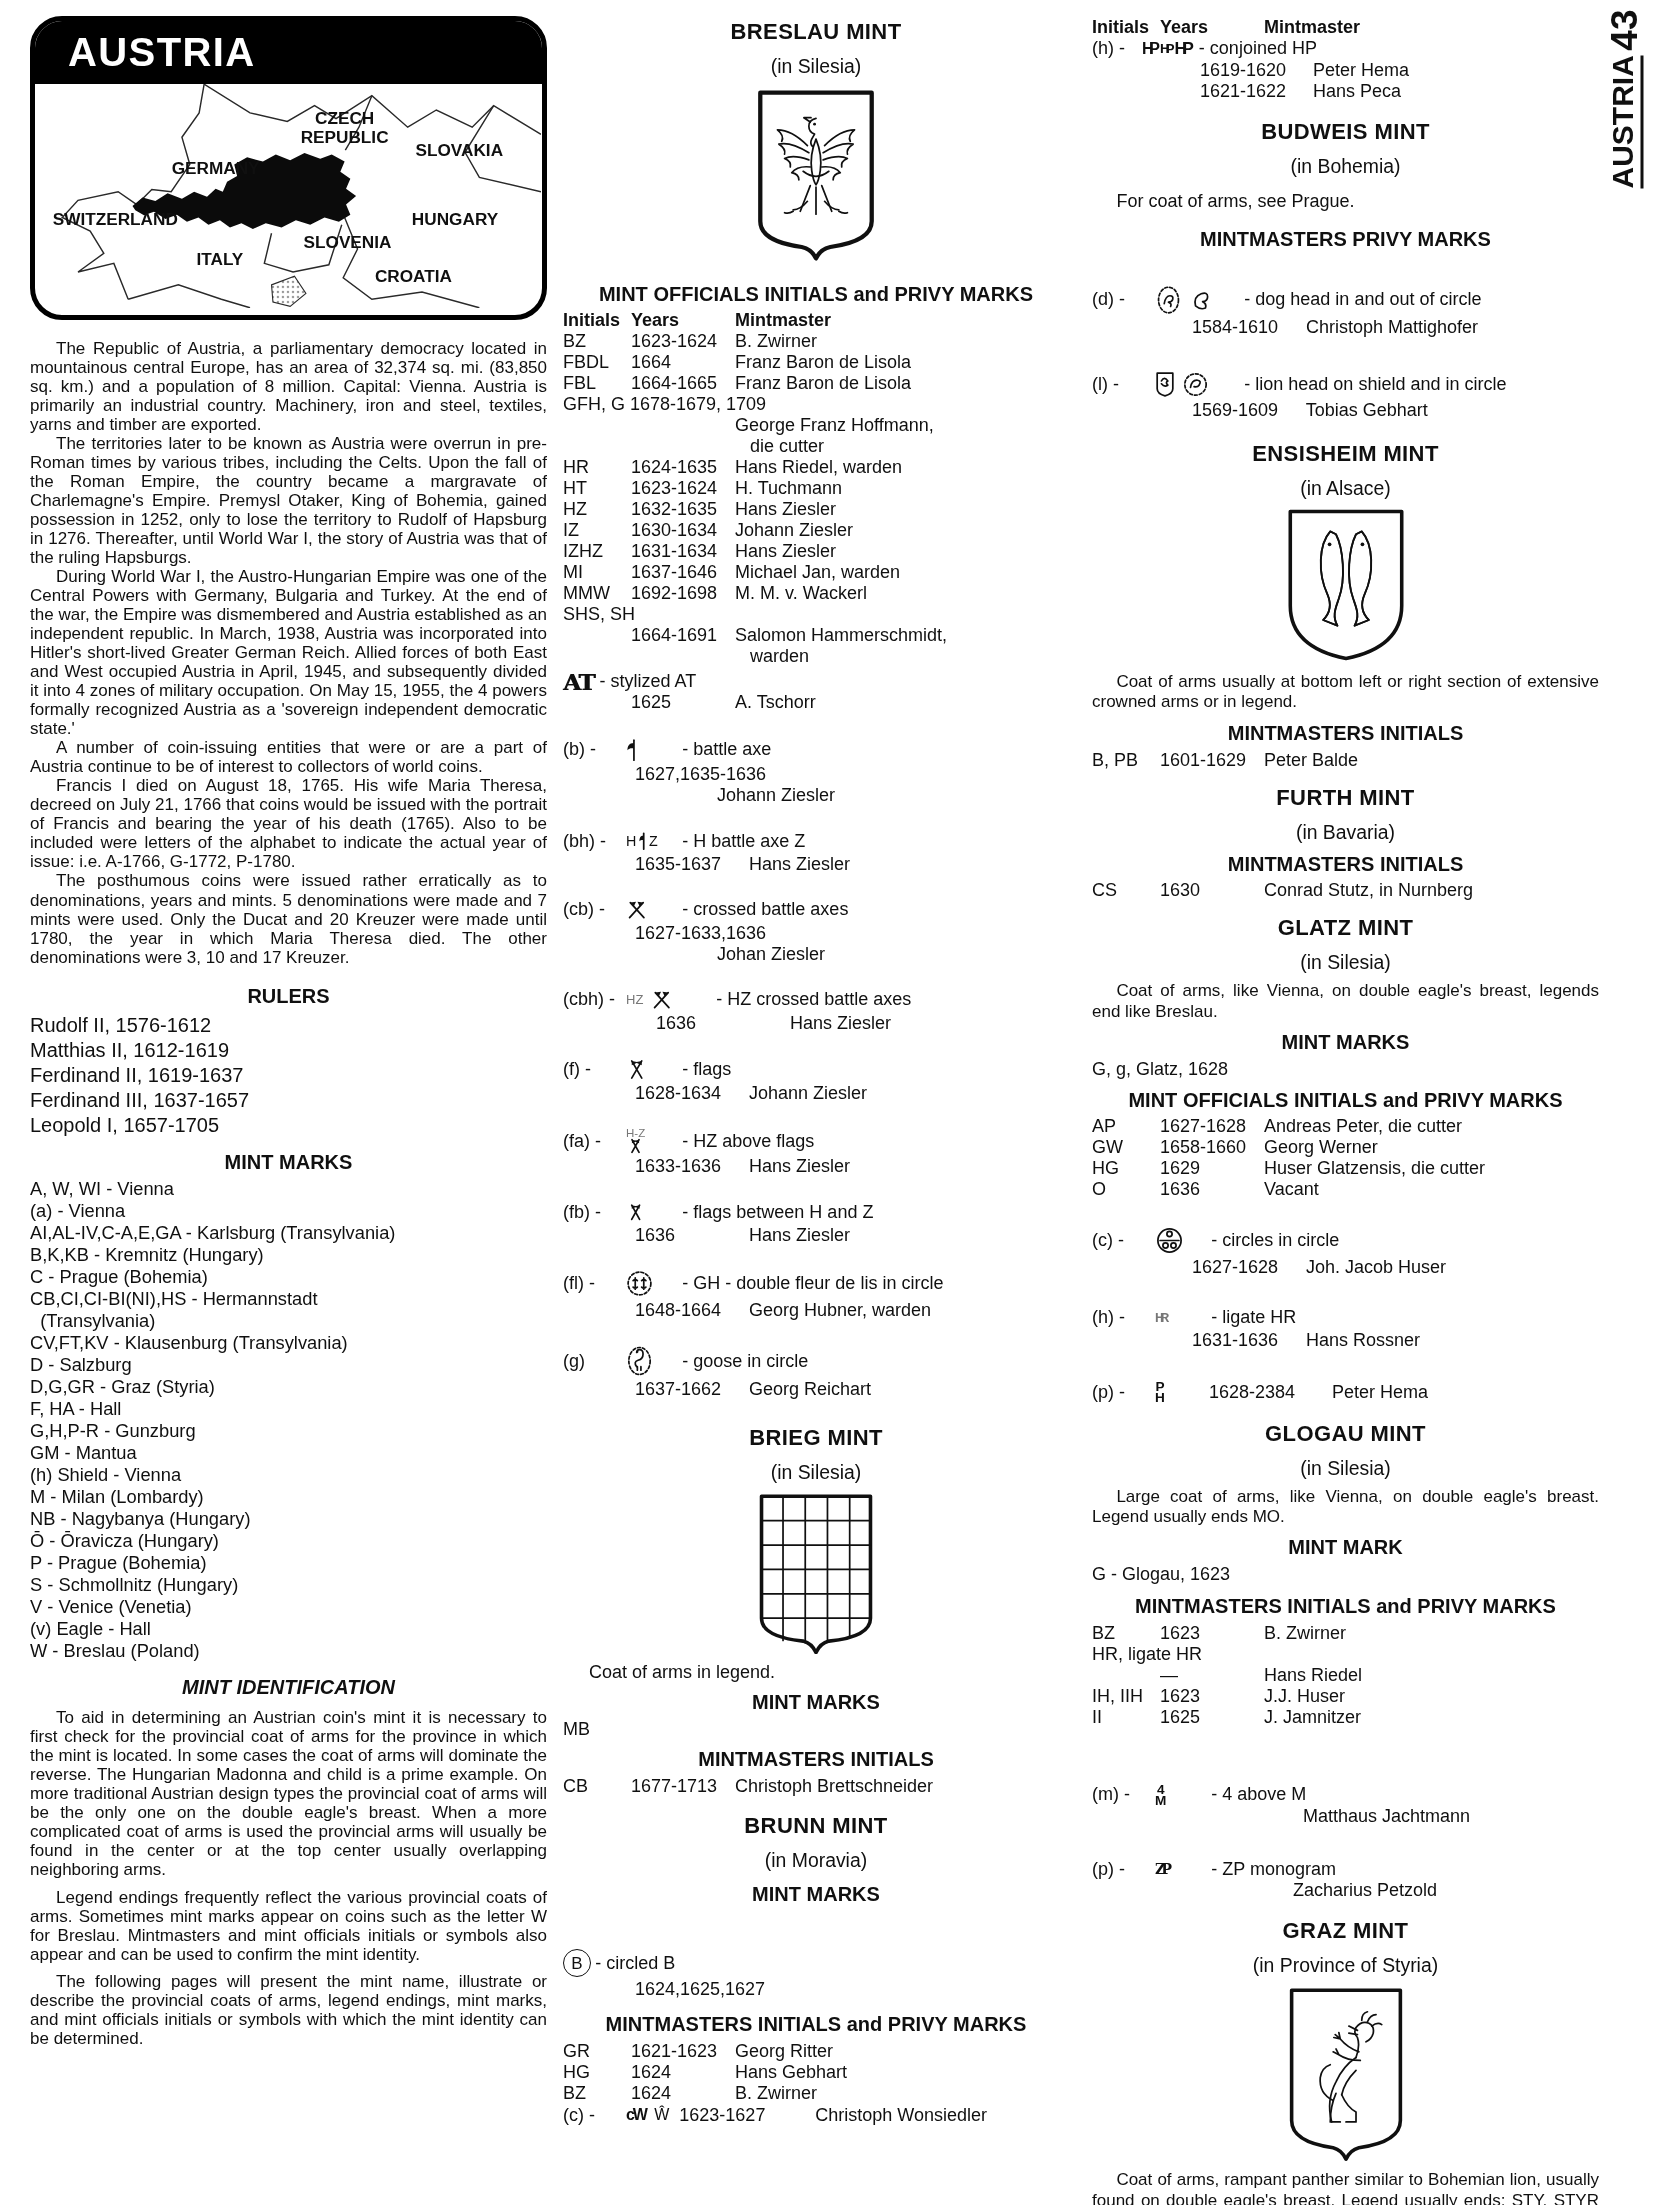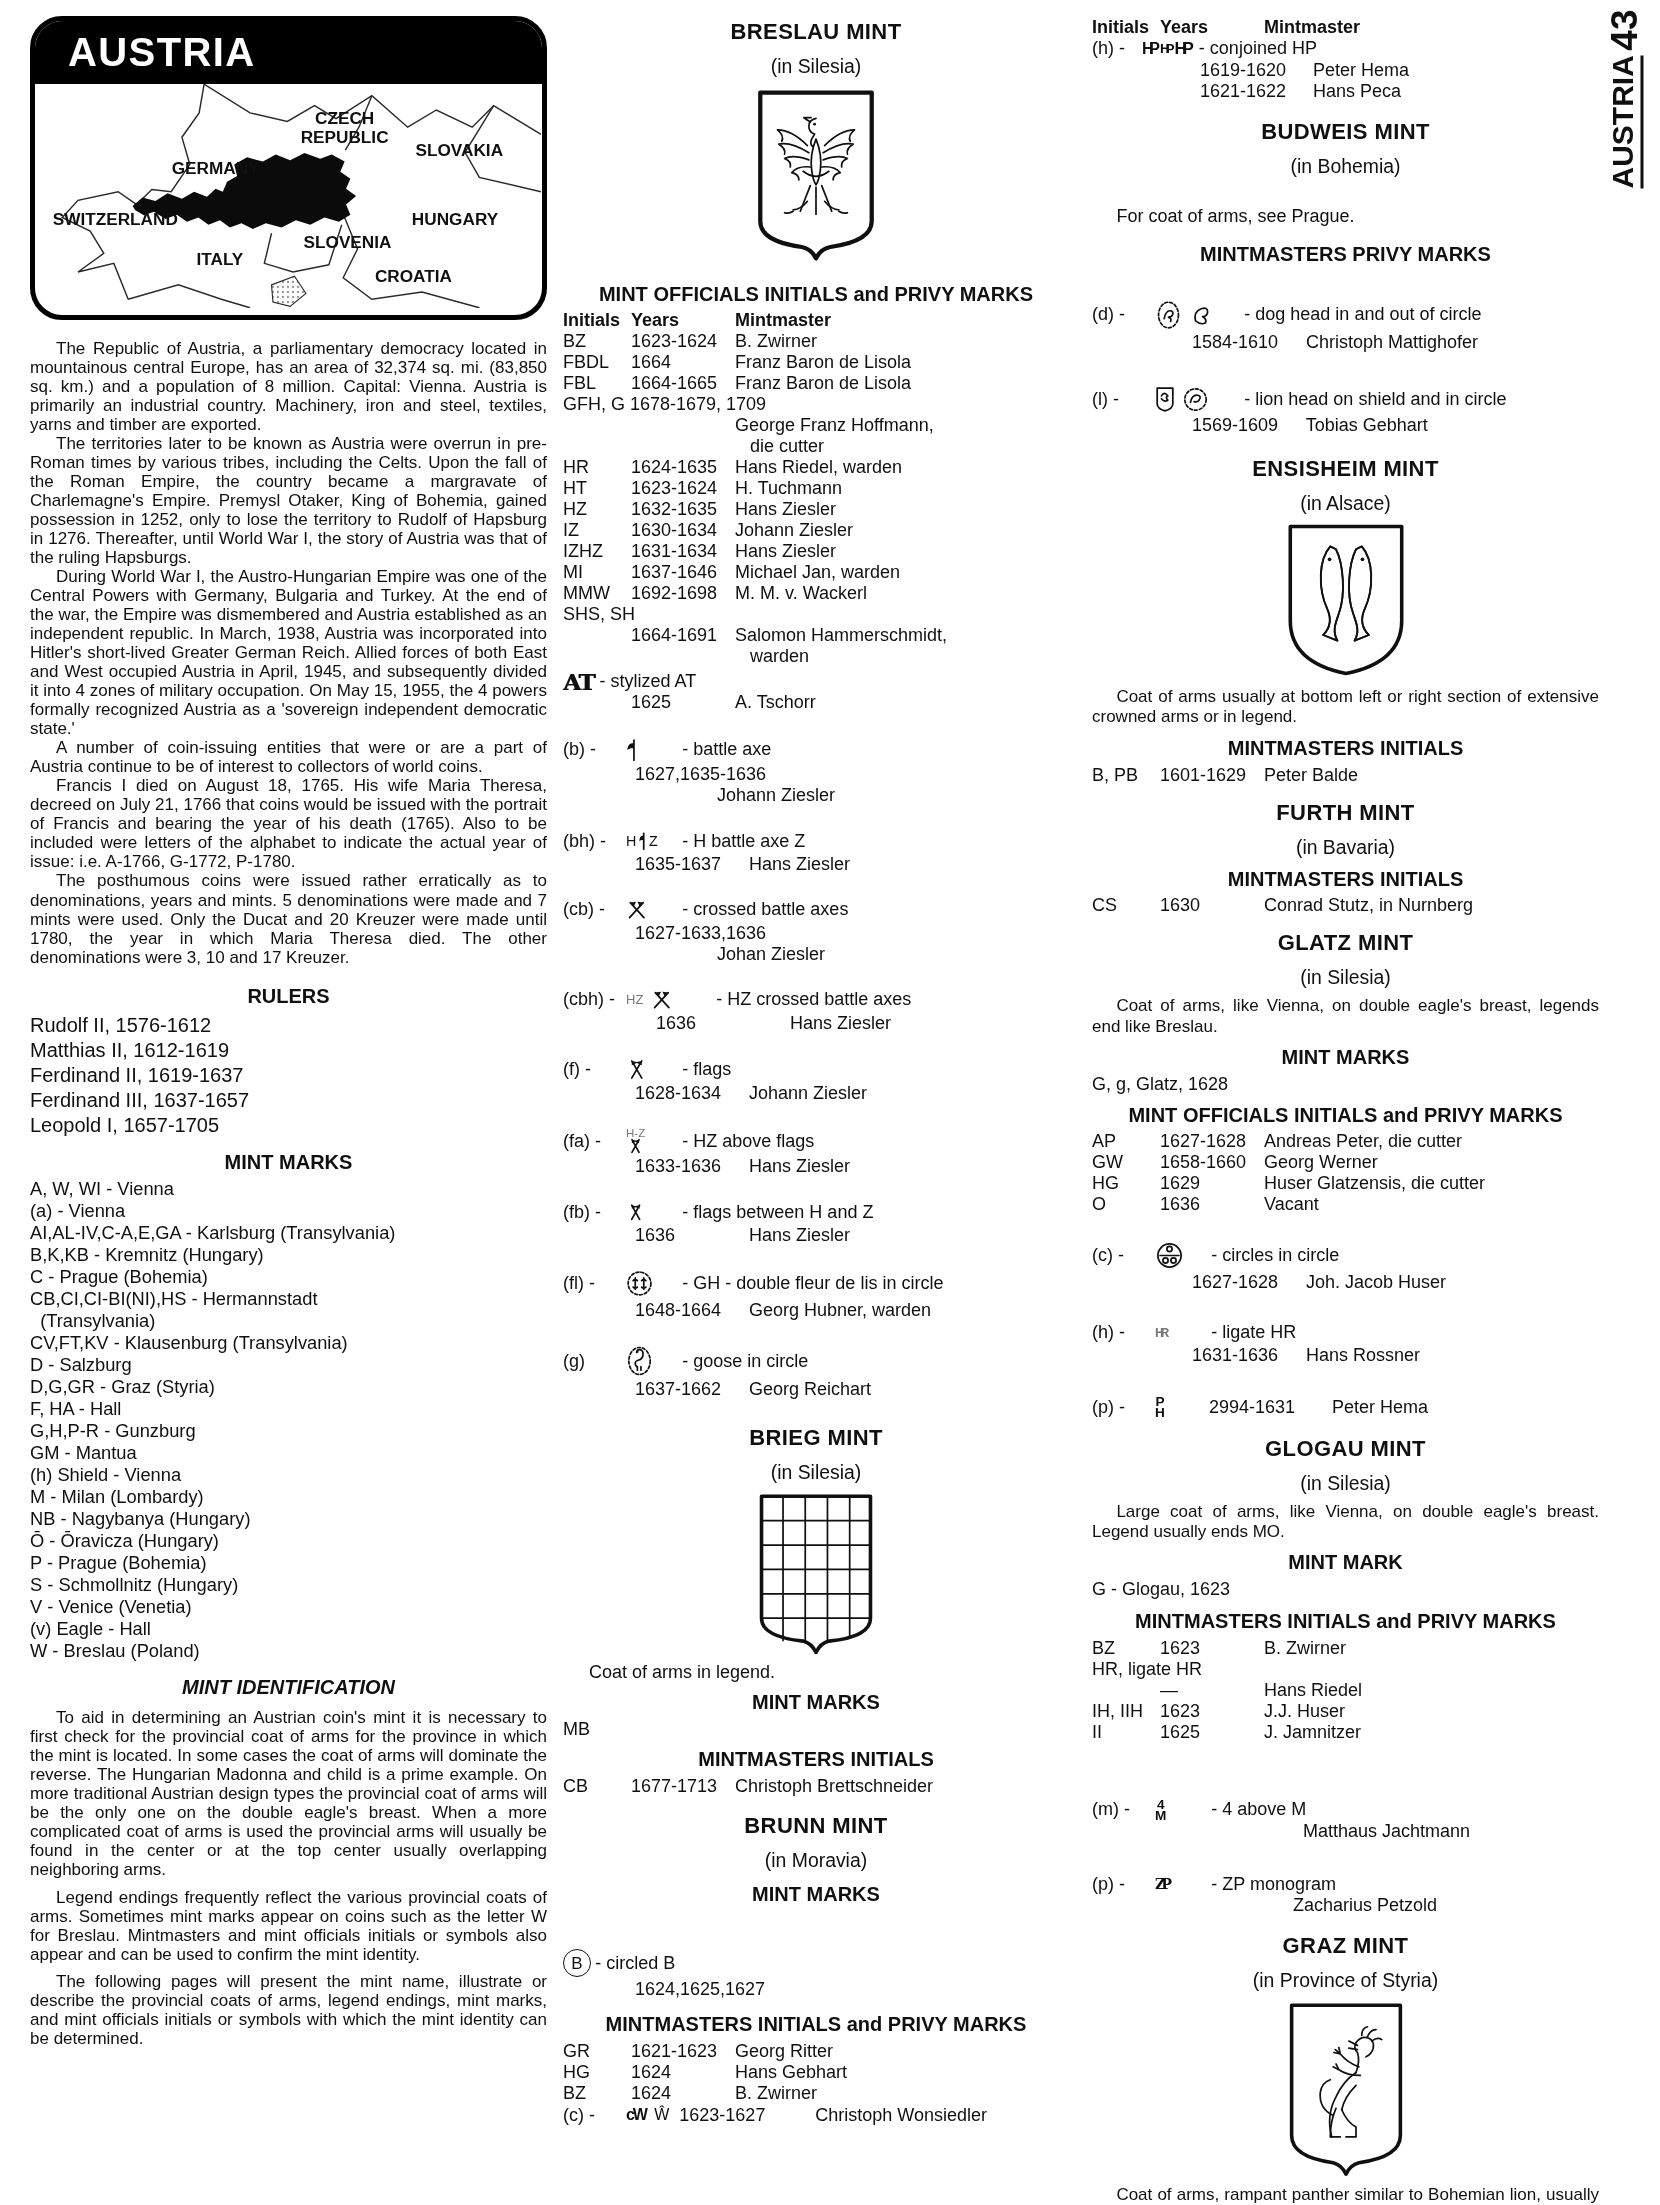--- a/index.html
+++ b/index.html
@@ -567,21 +567,21 @@
 
           <div>
             <span style="display:inline-block;min-width:108px;">1621-1622</span>
             <span>Hans Peca</span>
           </div>
         </div>
     </div>
 
     <div class="mint-title" style="margin-top:16px;">BUDWEIS MINT</div>
     <div class="mint-sub">(in Bohemia)</div>
-    <div class="plain-line" style="padding-left:24.4px;margin-top:27px;">For coat of arms, see Prague.</div>
+    <div class="plain-line" style="padding-left:24.4px;margin-top:12px;">For coat of arms, see Prague.</div>
     <div class="sec-h" style="">MINTMASTERS PRIVY MARKS</div>
 
     <div class="privy rp" style="margin-top:34px;">
       <div class="l1">
         <span class="lab">(d) -</span>
         <span class="sym" style="min-width:85px;">
           <svg class="icon" viewBox="0 0 38 42" width="27" height="30">
               <ellipse class="dsh" cx="19" cy="21" rx="14" ry="18"></ellipse>
               <path d="M13 26 q2 -11 8 -11 q5 0 4 5 q-1 4 -6 4 q5 2 3 6"></path>
             </svg>
@@ -731,21 +731,21 @@
 
     <div class="privy rp" style="margin-top:30px;">
       <div class="l1">
         <span class="lab">(p) -</span>
         <span class="sym" style="min-width:54px;">
           <span class="stack">
             <span>P</span>
             <span>H</span>
           </span>
         </span>
-        <span style="display:inline-block;min-width:123px;">2994-1631</span>
+        <span style="display:inline-block;min-width:123px;">1628-2384</span>
         <span>Peter Hema</span>
       </div>
     </div>
 
     <div class="mint-title" style="margin-top:17px;">GLOGAU MINT</div>
     <div class="mint-sub">(in Silesia)</div>
     <p class="cap" style="margin-top:7.2px;">Large coat of arms, like Vienna, on double eagle's breast. Legend usually ends MO.</p>
     <div class="sec-h" style="margin-top:8.6px;">MINT MARK</div>
     <div class="plain-line">G - Glogau, 1623</div>
     <div class="sec-h" style="margin-top:10px;">MINTMASTERS INITIALS and PRIVY MARKS</div>

